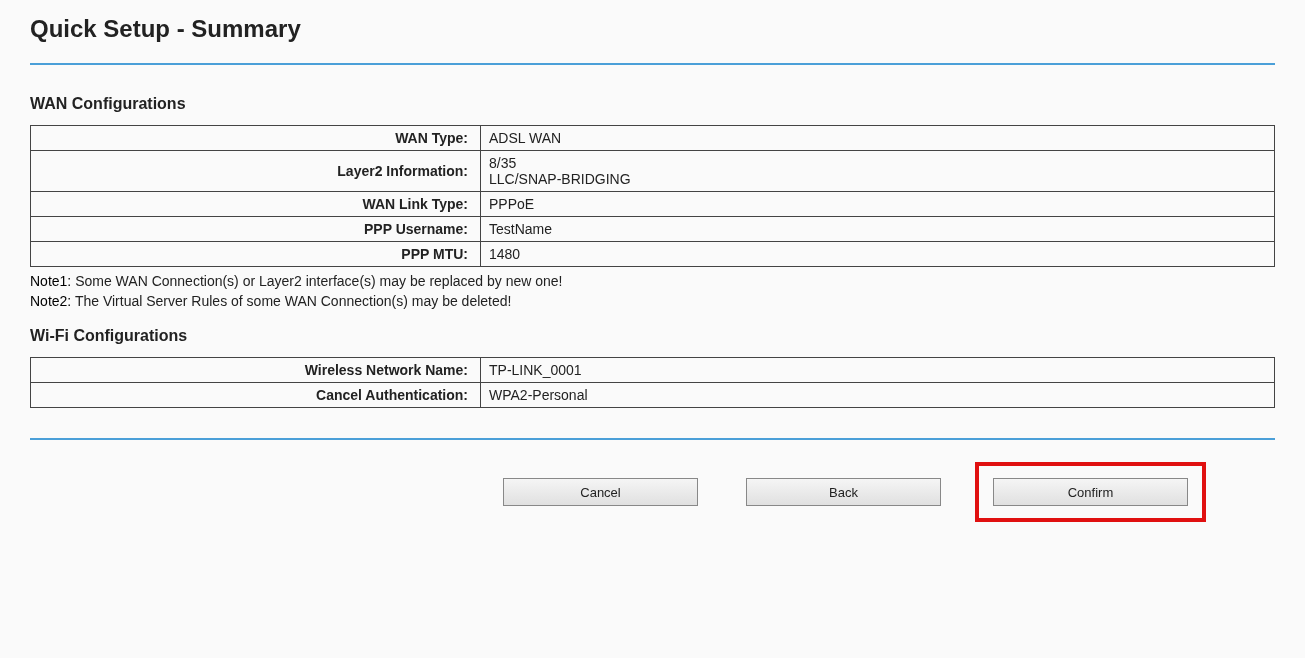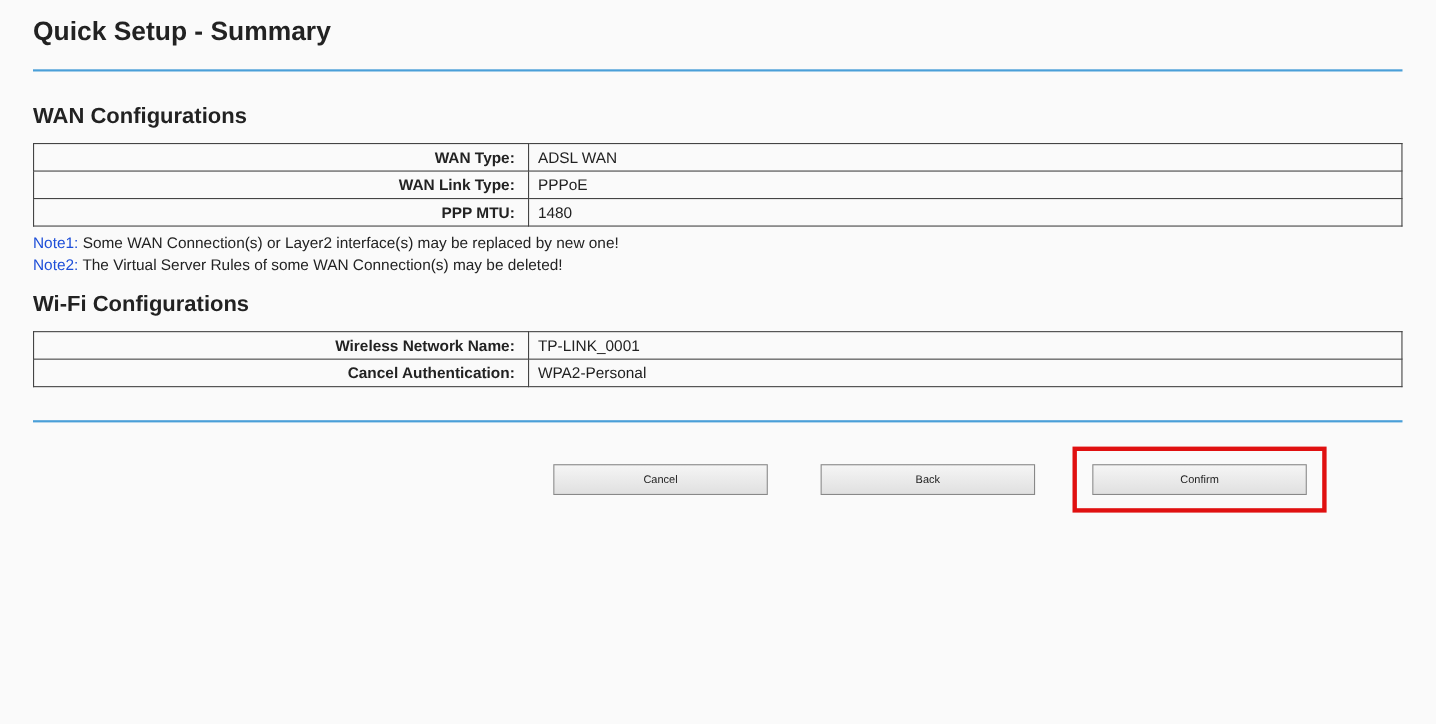--- a/index.html
+++ b/index.html
@@ -18,21 +18,21 @@
       font-weight: bold;
       color: #222;
       margin-bottom: 20px;
     }
     .divider {
       border: none;
       border-top: 2px solid #4a9fd8;
       margin-bottom: 30px;
     }
     .section-title {
-      font-size: 20px;
+      font-size: 16px;
       font-weight: bold;
       color: #222;
       margin-bottom: 12px;
     }
     table {
       width: 100%;
       border-collapse: collapse;
       margin-bottom: 6px;
     }
     table td {
@@ -52,41 +52,41 @@
       text-align: left;
       padding-left: 8px;
       font-weight: normal;
     }
     .note {
       font-size: 14px;
       color: #222;
       margin-bottom: 4px;
     }
     .note-label {
-      color: #1d4ed8;
+      color: #000000;
     }
     .wifi-section-title {
       margin-top: 18px;
     }
     .bottom-divider {
       border: none;
       border-top: 2px solid #4a9fd8;
       margin-top: 30px;
       margin-bottom: 22px;
     }
     .button-row {
       display: flex;
       justify-content: center;
       gap: 20px;
       padding-left: 390px;
     }
     .btn {
       width: 195px;
       height: 28px;
-      font-size: 10px;
+      font-size: 13px;
       background: linear-gradient(to bottom, #f5f5f5, #e0e0e0);
       border: 1px solid #888;
       cursor: pointer;
       color: #222;
     }
     .highlight-box {
       border: 4px solid #e01010;
       padding: 12px 14px;
       display: inline-flex;
       align-items: center;
@@ -107,22 +107,31 @@
 
 <h2 class="section-title">WAN Configurations</h2>
 
 <table>
   <tbody>
       <tr>
     <td class="label-cell">WAN Type:</td>
     <td class="value-cell">ADSL WAN</td>
   </tr>
   <tr>
+    <td class="label-cell">Layer2 Information:</td>
+    <td class="value-cell" style="white-space: pre-line;">8/35
+LLC/SNAP-BRIDGING</td>
+  </tr>
+  <tr>
     <td class="label-cell">WAN Link Type:</td>
     <td class="value-cell">PPPoE</td>
+  </tr>
+  <tr>
+    <td class="label-cell">PPP Username:</td>
+    <td class="value-cell">TestName</td>
   </tr>
   <tr>
     <td class="label-cell">PPP MTU:</td>
     <td class="value-cell">1480</td>
   </tr>
 </tbody>
   </table>
 
 <p class="note">
   <span class="note-label">Note1:</span><span> Some WAN Connection(s) or Layer2 interface(s) may be replaced by new one!</span>

